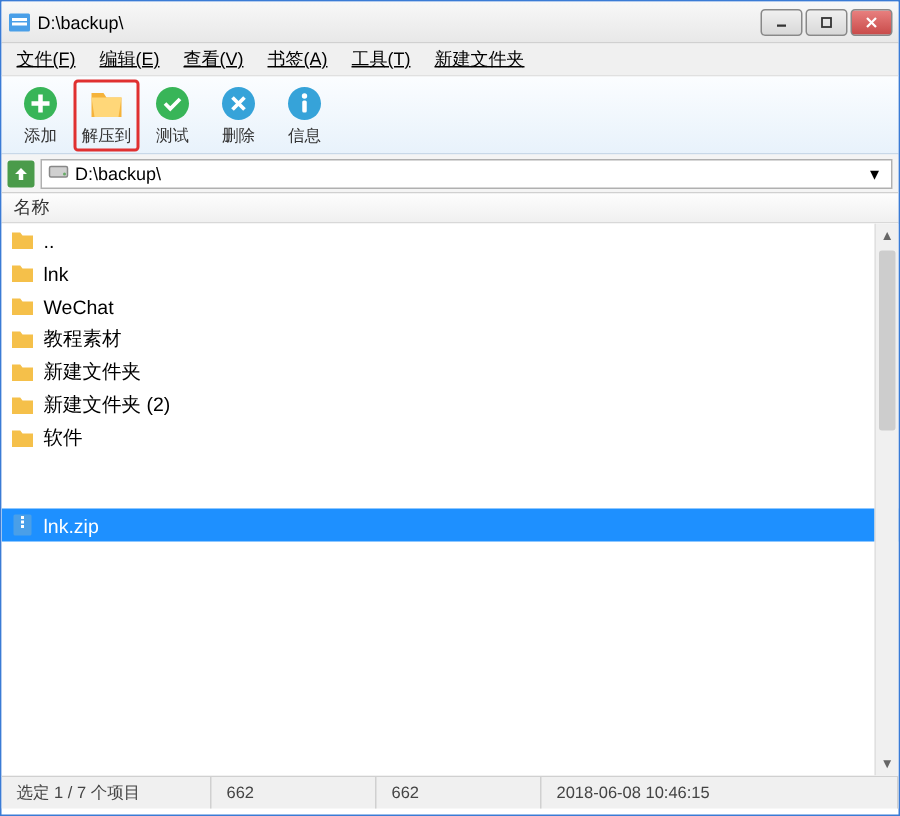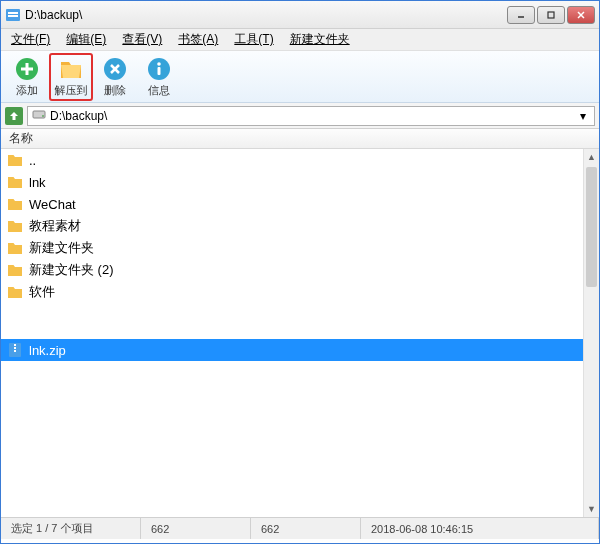--- a/index.html
+++ b/index.html
@@ -107,20 +107,29 @@
         <svg width="26" height="26" viewBox="0 0 26 26">
           <path d="M3 9 L3 22 L23 22 L23 9 L13 9 L11 6 L3 6 Z" fill="#f5b33b"></path>
           <path d="M3 9 L23 9 L21 22 L5 22 Z" fill="#ffd779"></path>
         </svg>
       </div>
       <div class="tool-label">解压到</div>
     </div>
     <div class="tool-btn">
       <div class="tool-icon">
         <svg width="26" height="26" viewBox="0 0 26 26">
+          <circle cx="13" cy="13" r="11" fill="#38b558"></circle>
+          <path d="M8 13 L11.5 16.5 L18 10" stroke="#fff" stroke-width="2.5" fill="none"></path>
+        </svg>
+      </div>
+      <div class="tool-label">测试</div>
+    </div>
+    <div class="tool-btn">
+      <div class="tool-icon">
+        <svg width="26" height="26" viewBox="0 0 26 26">
           <circle cx="13" cy="13" r="11" fill="#36a3d9"></circle>
           <line x1="9" y1="9" x2="17" y2="17" stroke="#fff" stroke-width="2.5"></line>
           <line x1="17" y1="9" x2="9" y2="17" stroke="#fff" stroke-width="2.5"></line>
         </svg>
       </div>
       <div class="tool-label">删除</div>
     </div>
     <div class="tool-btn">
       <div class="tool-icon">
         <svg width="26" height="26" viewBox="0 0 26 26">

